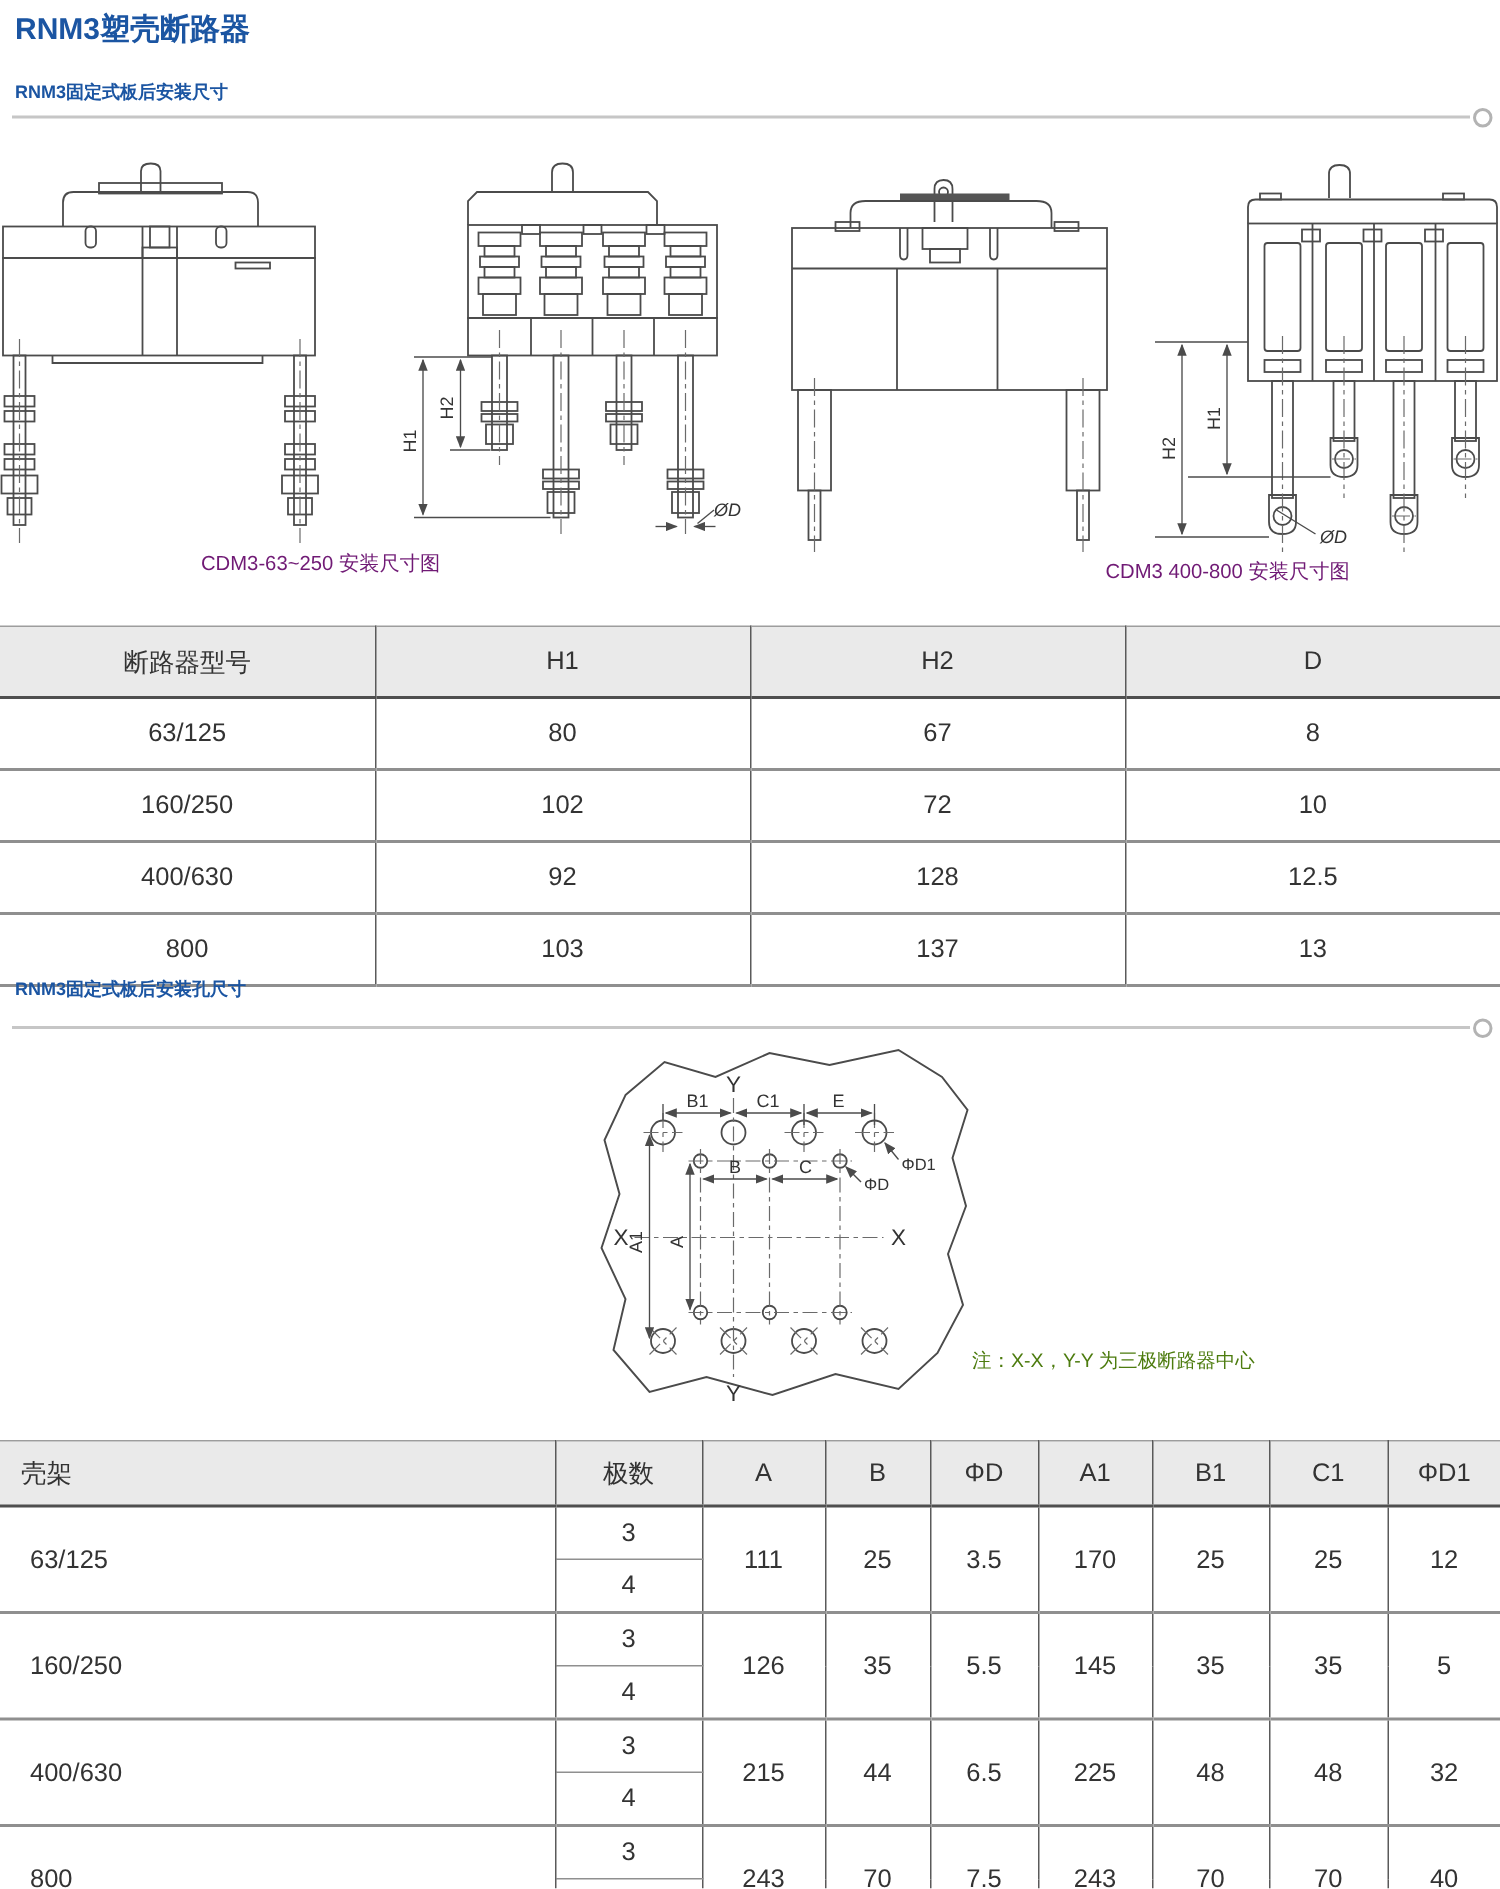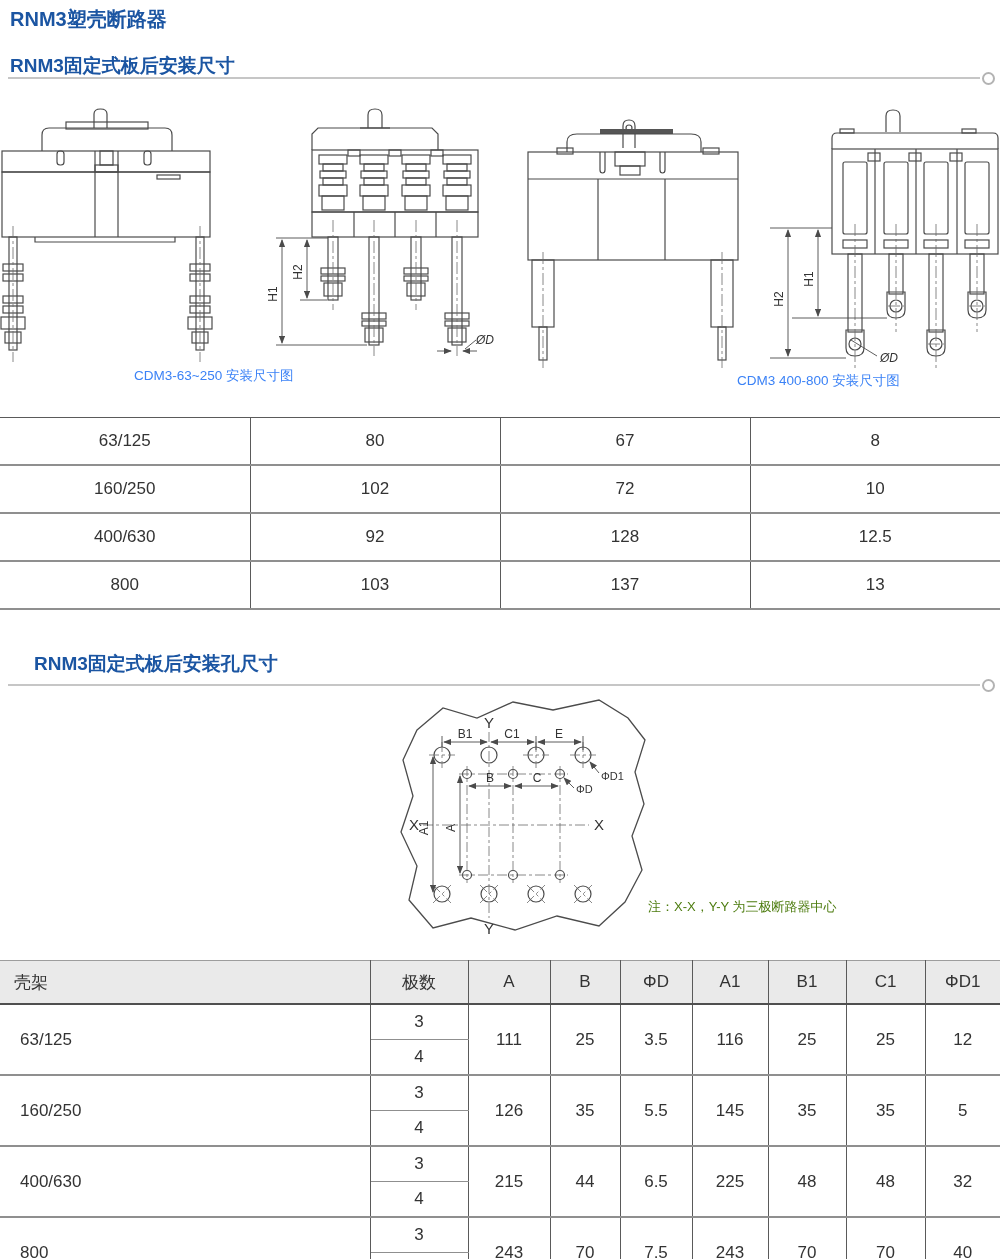--- a/index.html
+++ b/index.html
@@ -1,22 +1,22 @@
 <!DOCTYPE html>
 <html><head>
 <meta charset="utf-8">
 <style>
   html,body{margin:0;padding:0;background:#fff;}
   body{font-family:"Liberation Sans","DejaVu Sans",sans-serif;color:#333;}
   .page{position:relative;width:1000px;height:1259px;background:#fff;overflow:hidden;padding-left:36px;}
   .page-title{position:absolute;left:10px;top:6px;font-size:20px;font-weight:bold;color:#1b55a2;margin:0;}
-  .sec-head{position:absolute;left:10px;font-size:19px;font-weight:bold;color:#1b55a2;margin:0;}
+  .sec-head{position:absolute;left:10px;font-size:12px;font-weight:bold;color:#1b55a2;margin:0;}
   .rule{position:absolute;height:2px;background:#c6c6c6;}
   .rule-dot{position:absolute;width:9px;height:9px;border:2px solid #b3b3b3;border-radius:50%;background:#fff;}
-  .caption{position:absolute;font-size:13.5px;color:#3b82f6;white-space:nowrap;}
+  .caption{position:absolute;font-size:13.5px;color:#701a75;white-space:nowrap;}
   .note{position:absolute;font-size:13px;color:#4d7c0f;white-space:nowrap;}
   svg{position:absolute;}
   svg text{font-family:"Liberation Sans","DejaVu Sans",sans-serif;fill:#333;}
 
   table{border-collapse:collapse;table-layout:fixed;position:absolute;left:0;width:1000px;}
   .t1{top:417px;}
   .t1 th{background:#eaeaea;height:44px;font-weight:normal;font-size:17px;
         border:1px solid #5a5a5a;border-top:1px solid #9d9d9d;border-bottom:2px solid #4f4f4f;}
   .t1 td{height:44px;text-align:center;font-size:17px;
         border:1px solid #5a5a5a;border-bottom:2px solid #8f8f8f;}
@@ -250,20 +250,26 @@
   <div class="caption" style="left:737px;top:372px;">CDM3 400-800 安装尺寸图</div>
 
   <table class="t1">
     <colgroup>
         <col style="width:250px">
         <col style="width:250px">
         <col style="width:250px">
         <col style="width:250px">
       </colgroup>
     <tbody>
+        <tr>
+      <th class="col-first">断路器型号</th>
+      <th>H1</th>
+      <th>H2</th>
+      <th class="col-last">D</th>
+    </tr>
     <tr>
       <td class="col-first">63/125</td>
       <td>80</td>
       <td>67</td>
       <td class="col-last">8</td>
     </tr>
     <tr>
       <td class="col-first">160/250</td>
       <td>102</td>
       <td>72</td>
@@ -277,21 +283,21 @@
     </tr>
     <tr>
       <td class="col-first">800</td>
       <td>103</td>
       <td>137</td>
       <td class="col-last">13</td>
     </tr>
   </tbody>
     </table>
 
-  <h2 class="sec-head" style="top:651px;margin-left:24px;">RNM3固定式板后安装孔尺寸</h2>
+  <h2 class="sec-head" style="top:651px;">RNM3固定式板后安装孔尺寸</h2>
   <div class="rule" style="left:8px;top:684px;width:972px;"></div>
   <div class="rule-dot" style="left:982px;top:679px;"></div>
 
   <svg style="left:385px;top:688px;" width="278" height="252" viewBox="0 0 278 252">
     <defs>
         <marker id="ar5" markerWidth="9" markerHeight="7" refX="8" refY="3.5" orient="auto-start-reverse">
           <polygon points="0,0 9,3.5 0,7" fill="#4b4b4b"></polygon>
         </marker>
       </defs>
     <path d="M32 42 L58 20 L92 30 L128 14 L168 22 L214 12 L243 30 L260 52 L250 84 L259 116 L247 148 L257 182 L240 214 L214 238 L172 228 L130 242 L86 230 L48 240 L24 212 L32 178 L16 144 L28 108 L18 72 Z" fill="none" stroke="#4b4b4b" stroke-width="1.3"></path>
@@ -388,21 +394,21 @@
       <th>B1</th>
       <th>C1</th>
       <th class="col-last">ΦD1</th>
     </tr>
     <tr class="sub1">
       <td rowspan="2" class="frame col-first">63/125</td>
       <td class="poles">3</td>
       <td rowspan="2">111</td>
       <td rowspan="2">25</td>
       <td rowspan="2">3.5</td>
-      <td rowspan="2">116</td>
+      <td rowspan="2">170</td>
       <td rowspan="2">25</td>
       <td rowspan="2">25</td>
       <td rowspan="2" class="col-last">12</td>
     </tr>
     <tr>
       <td class="poles">4</td>
     </tr>
     <tr class="sub1">
       <td rowspan="2" class="frame col-first">160/250</td>
       <td class="poles">3</td>

